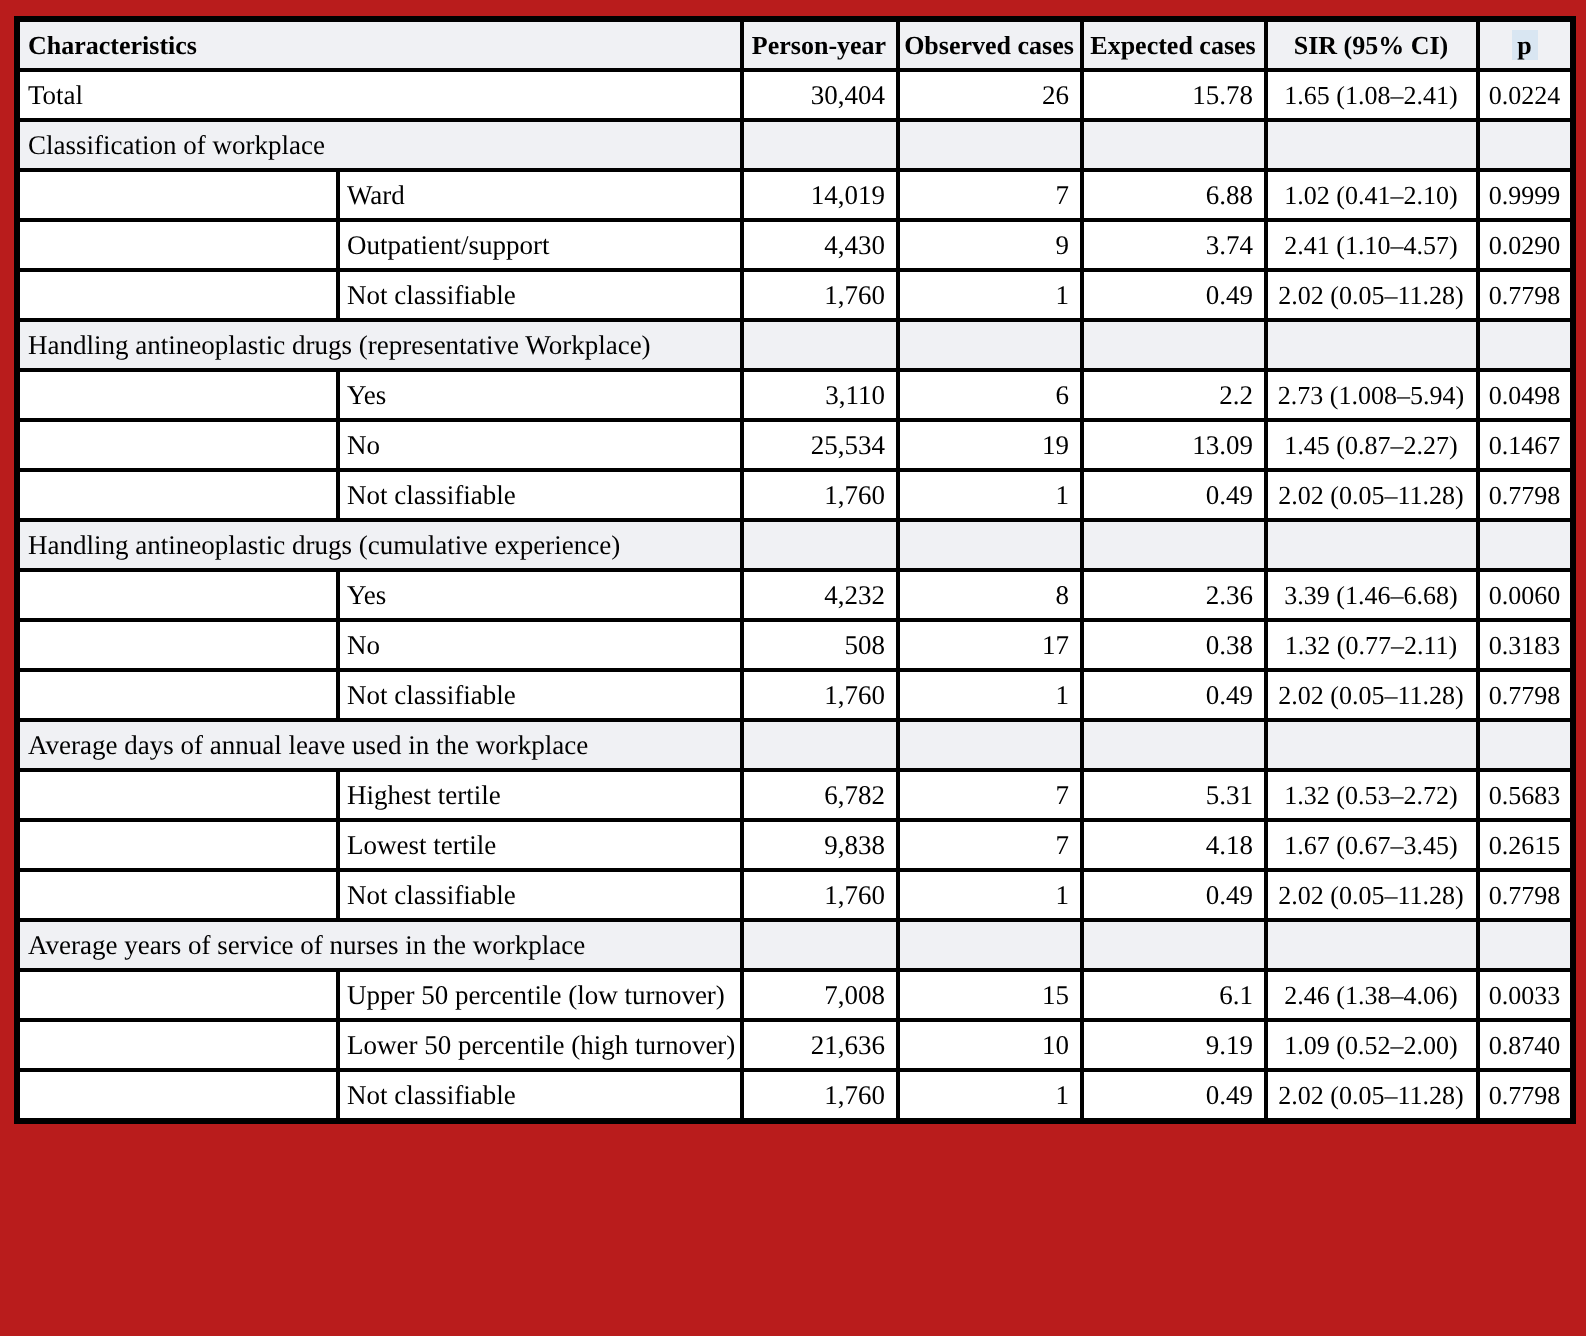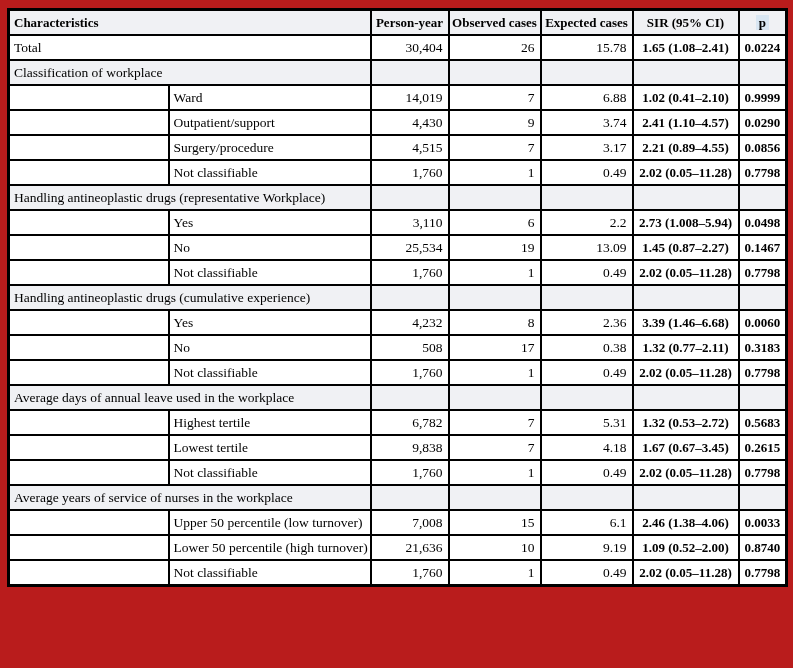--- a/index.html
+++ b/index.html
@@ -56,21 +56,20 @@
     padding-left: 4px;
     padding-right: 2px;
   }
   td.num {
     text-align: right;
     padding-right: 5px;
   }
   td.center {
     text-align: center;
     padding: 0 2px;
-    font-weight: bold;
   }
   td.sir {
     font-size: 13px;
   }
   td.pcol {
     font-size: 13px;
   }
   tr.section td {
     background: var(--section-bg, #f0f1f4);
   }
@@ -133,29 +132,20 @@
           <td class="label"></td>
           <td class="label">Outpatient/support</td>
           <td class="num">4,430</td>
           <td class="num">9</td>
           <td class="num">3.74</td>
           <td class="center sir">2.41 (1.10–4.57)</td>
           <td class="center pcol">0.0290</td>
         </tr>
         <tr>
           <td class="label"></td>
-          <td class="label">Surgery/procedure</td>
-          <td class="num">4,515</td>
-          <td class="num">7</td>
-          <td class="num">3.17</td>
-          <td class="center sir">2.21 (0.89–4.55)</td>
-          <td class="center pcol">0.0856</td>
-        </tr>
-        <tr>
-          <td class="label"></td>
           <td class="label">Not classifiable</td>
           <td class="num">1,760</td>
           <td class="num">1</td>
           <td class="num">0.49</td>
           <td class="center sir">2.02 (0.05–11.28)</td>
           <td class="center pcol">0.7798</td>
         </tr>
         <tr class="section">
           <td colspan="2" class="label">Handling antineoplastic drugs (representative Workplace)</td>
           <td class="num"></td>

